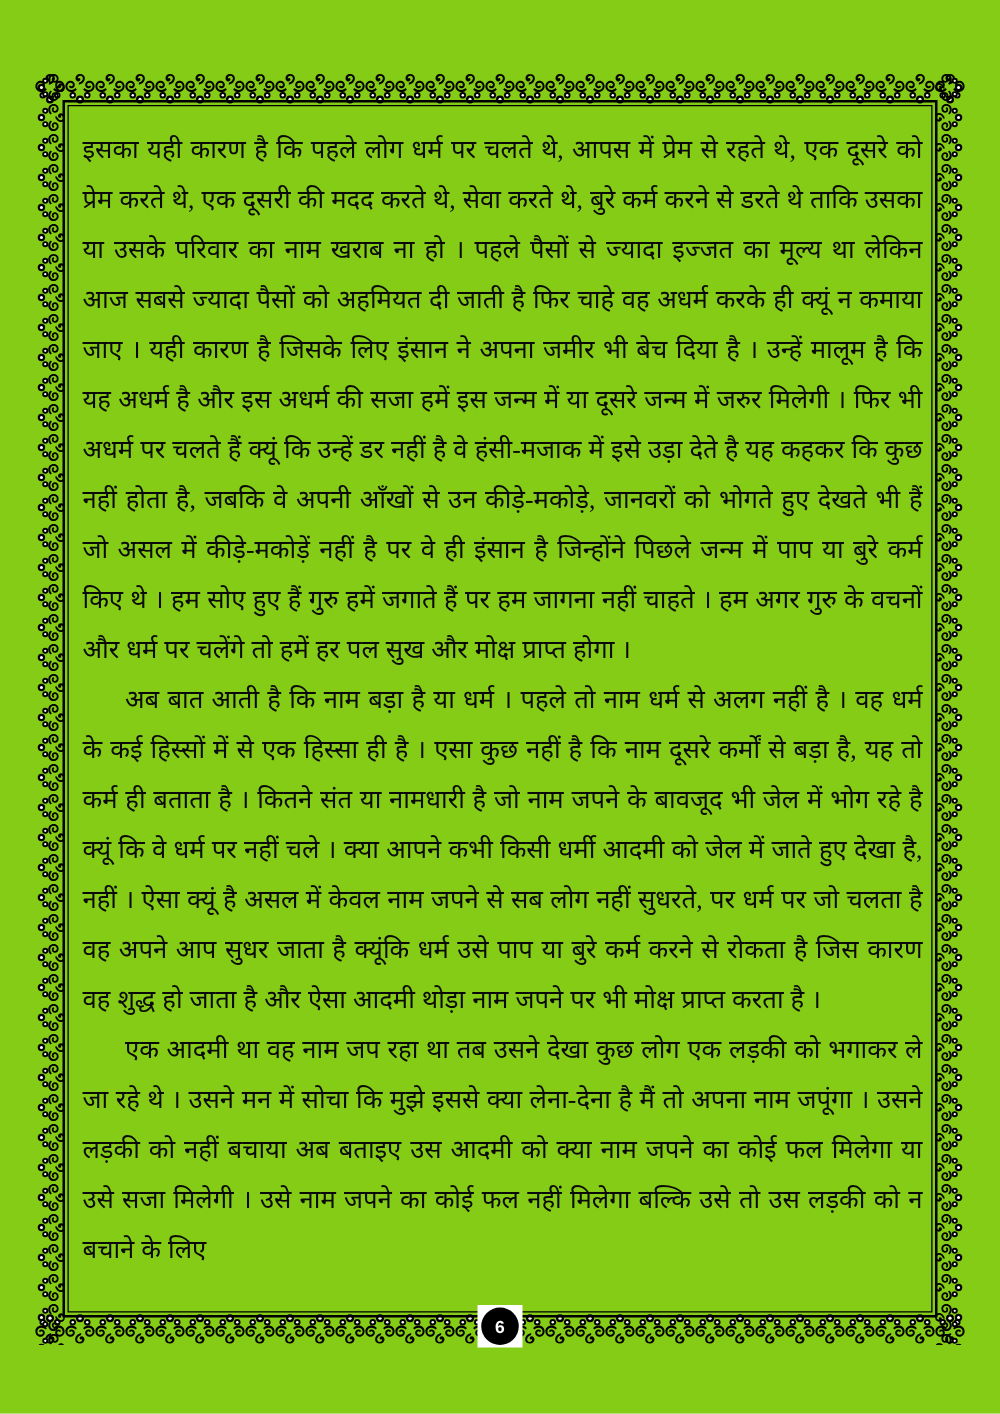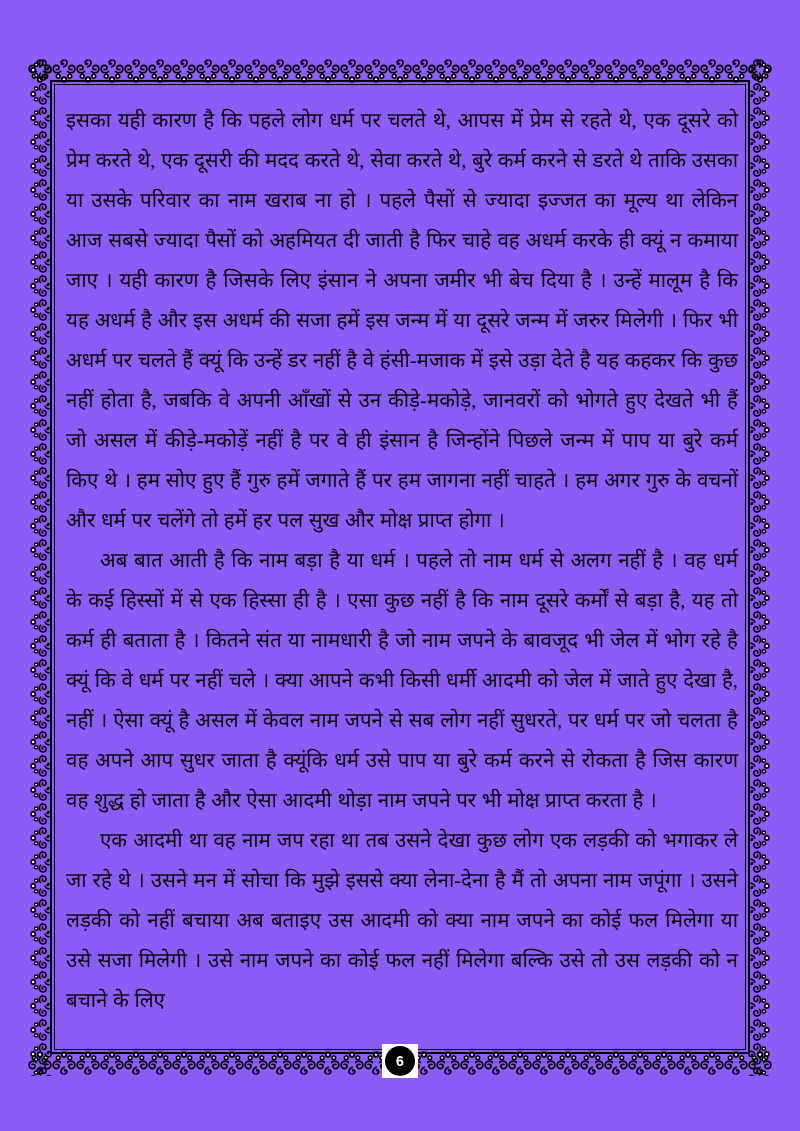--- a/index.html
+++ b/index.html
@@ -10,21 +10,21 @@
   }
 
   body {
     font-family: "Liberation Serif", "DejaVu Serif", serif;
   }
 
   .page {
     position: relative;
     width: 800px;
     height: 1131px;
-    background: #8b5cf6;
+    background: #84cc16;
     overflow: hidden;
     box-sizing: border-box;
   }
 
   
   .ornament-frame {
     position: absolute;
     left: 28px;
     top: 58px;
     width: 744px;

